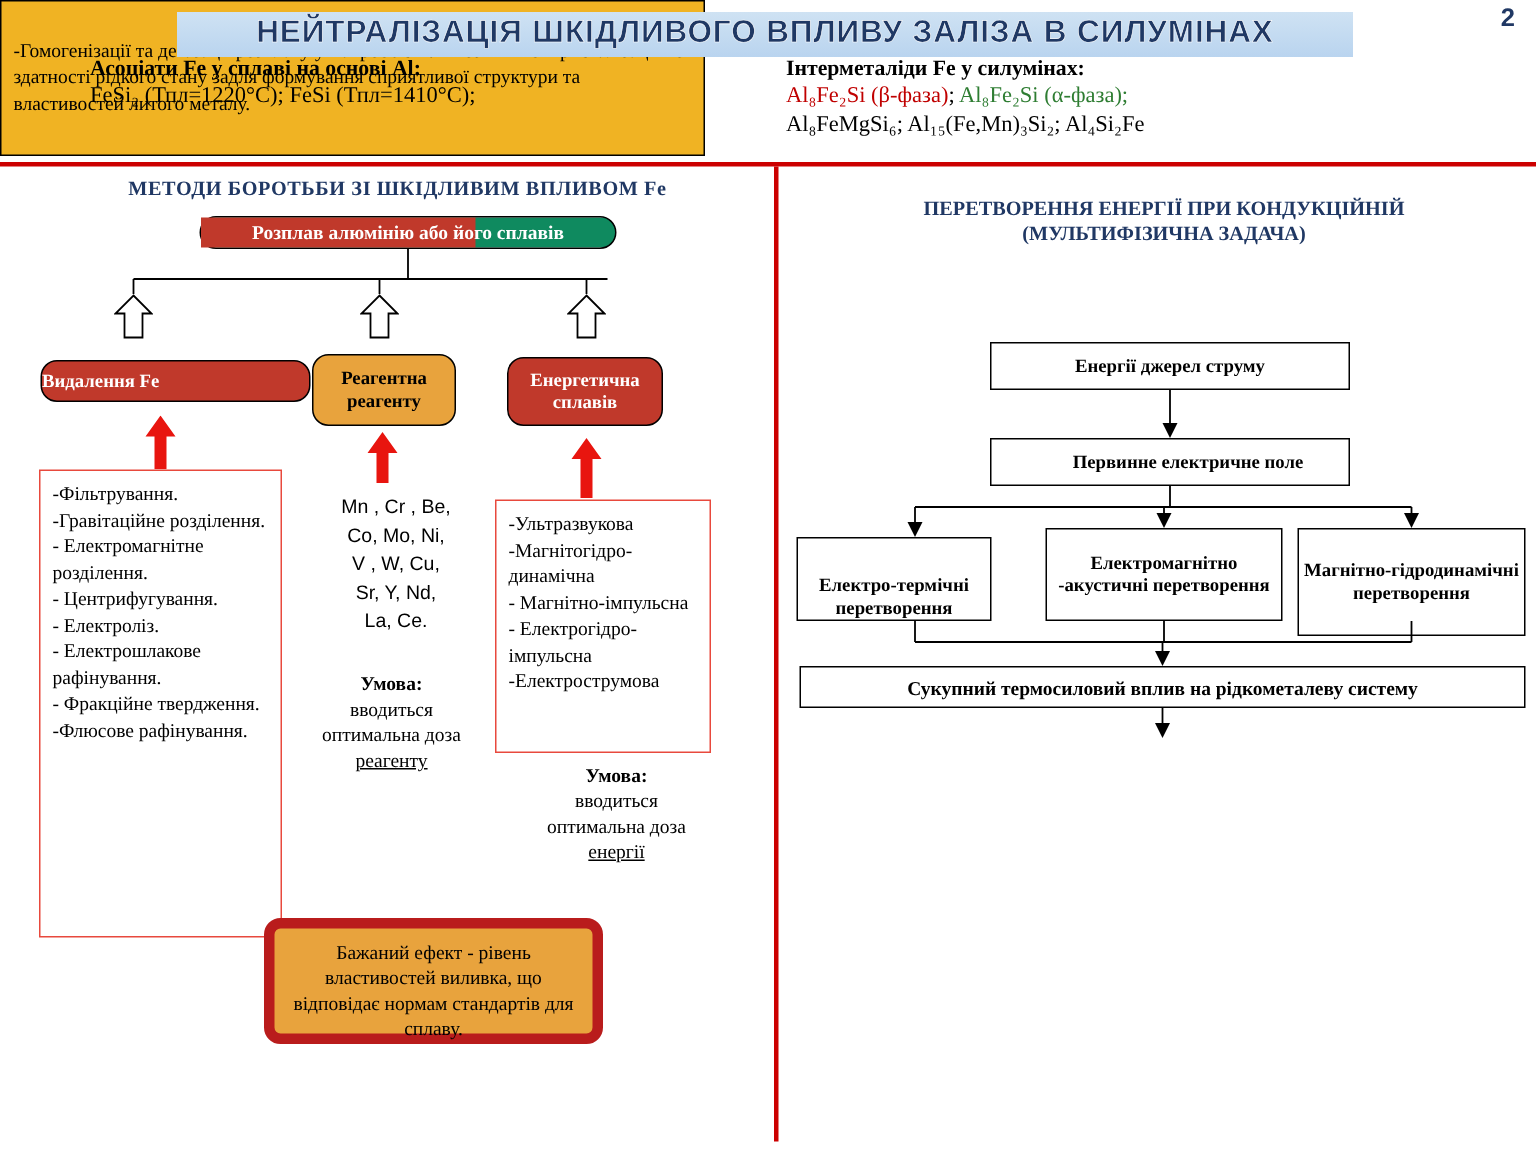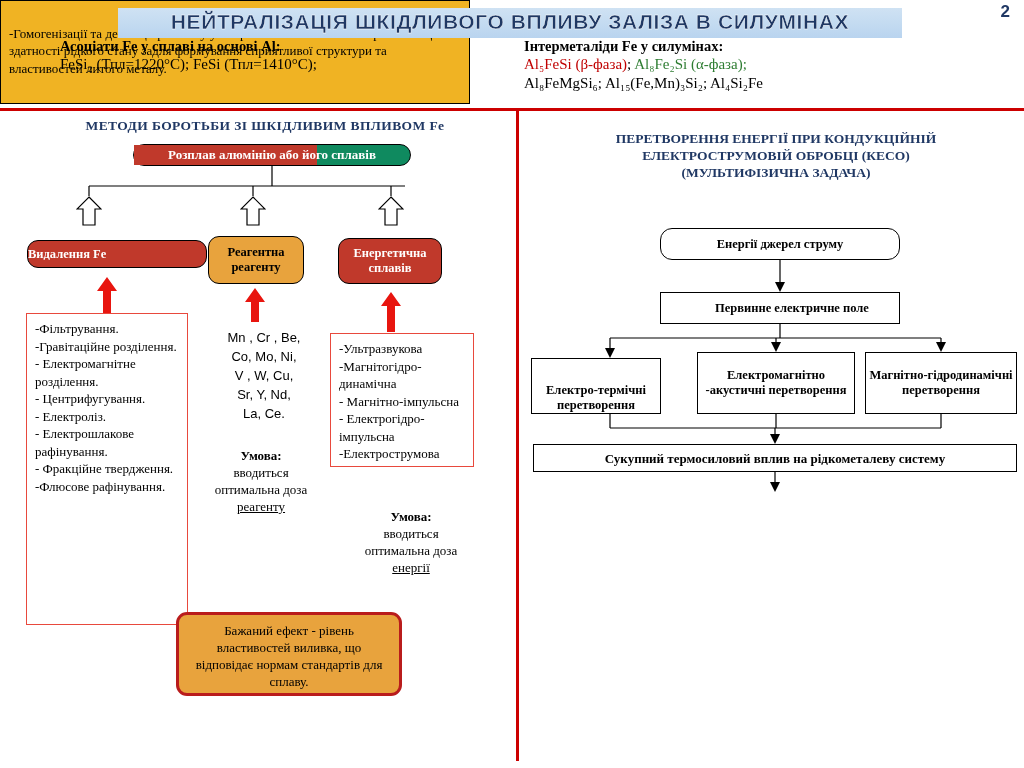--- a/index.html
+++ b/index.html
@@ -94,51 +94,51 @@
   .red-arrow{position:absolute;}
   .listbox{
     position:absolute;box-sizing:border-box;
     border:1.5px solid #e8493d;background:#ffffff;
     font-family:"Liberation Serif", serif;font-size:13px;color:#000;
     padding:6px 6px 6px 8px;line-height:17.5px;
   }
   #list-remove{left:26px;top:313px;width:162px;height:312px;}
   #list-reagent{left:205px;top:322px;width:116px;height:118px;
     border:none;font-family:"Liberation Sans",sans-serif;font-size:13px;text-align:center;line-height:19px;}
-  #list-energy{left:330px;top:333px;width:144px;height:134px;}
+  #list-energy{left:330px;top:333px;width:144px;height:169px;}
   #umova1{
     left:205px;top:447px;width:112px;
     font-family:"Liberation Serif",serif;font-size:13px;text-align:center;line-height:17px;
   }
   #umova2{
     left:355px;top:508px;width:112px;
     font-family:"Liberation Serif",serif;font-size:13px;text-align:center;line-height:17px;
   }
   .u-title{font-weight:bold;}
   .u-underline{text-decoration:underline;}
 
   #effect-box{
     left:176px;top:612px;width:226px;height:84px;
-    background:#e8a33d;border:3px solid #b91c1c;
+    background:#e8a33d;border:7px solid #b91c1c;
     font-size:13px;color:#000;padding:7px 9px;box-sizing:border-box;
     line-height:17px;text-align:center;
   }
   
   .rbox{
     position:absolute;box-sizing:border-box;
     background:#ffffff;border:1px solid #000;
     font-weight:bold;font-size:12.5px;color:#000;
     display:flex;align-items:center;justify-content:center;text-align:center;
     line-height:15px;
   }
-  #r-src{left:660px;top:228px;width:240px;height:32px;border-radius:12px;}
+  #r-src{left:660px;top:228px;width:240px;height:32px;}
   #r-field{left:660px;top:292px;width:240px;height:32px;padding-left:24px;}
   #r-et{left:531px;top:358px;width:130px;height:56px;align-items:flex-end;}
   #r-em{left:697px;top:352px;width:158px;height:62px;}
-  #r-mg{left:865px;top:352px;width:152px;height:62px;}
+  #r-mg{left:865px;top:352px;width:152px;height:72px;}
   #r-sum{left:533px;top:444px;width:484px;height:28px;font-weight:bold;font-size:13px;}
   #r-goal{
     left:547px;top:492px;width:470px;height:104px;
     background:#f0b323;border:1px solid #000;
     font-size:13px;color:#000;padding:6px 8px;box-sizing:border-box;
     text-align:left;line-height:17.5px;
   }
   #r-goal .c{display:block;text-align:center;font-weight:bold;}
   svg.conn{position:absolute;left:0;top:0;width:1024px;height:768px;pointer-events:none;}
 </style>
@@ -152,32 +152,31 @@
 <div class="slide-number">2</div>
 
 <div class="hdr-left">
   <div class="hdr-title">Асоціати Fe у сплаві на основі Al:</div>
   <div class="hdr-line">FeSi₂ (Тпл=1220°С); FeSi (Тпл=1410°С);</div>
 </div>
 
 <div class="hdr-right">
   <div class="hdr-title">Інтерметаліди Fe у силумінах:</div>
   <div class="hdr-line">
-    <span class="red">Al₅FeSi (β-фаза)</span><span>; </span><span class="green">Al₈Fe₂Si (α-фаза);</span>
+    <span class="red">Al₈Fe₂Si (β-фаза)</span><span>; </span><span class="green">Al₈Fe₂Si (α-фаза);</span>
   </div>
   <div class="hdr-line">Al₈FeMgSi₆; Al₁₅(Fe,Mn)₃Si₂; Al₄Si₂Fe</div>
 </div>
 
 <div class="hrule"></div>
 <div class="vrule"></div>
 
 <div class="sec-head" id="sec-left">МЕТОДИ  БОРОТЬБИ  ЗІ  ШКІДЛИВИМ   ВПЛИВОМ  Fe</div>
 <div class="sec-head" id="sec-right">
   <div>ПЕРЕТВОРЕННЯ ЕНЕРГІЇ ПРИ КОНДУКЦІЙНІЙ</div>
-  <div>ЕЛЕКТРОСТРУМОВІЙ ОБРОБЦІ (КЕСО)</div>
   <div>(МУЛЬТИФІЗИЧНА ЗАДАЧА)</div>
 </div>
 
 <div class="box box-melt">
   <div class="ovl"></div>
   <span>Розплав алюмінію або його сплавів</span>
 </div>
 
 <div class="arrow-up" style="left:76px;top:196px;">
   <svg width="26" height="30" viewBox="0 0 26 30">

